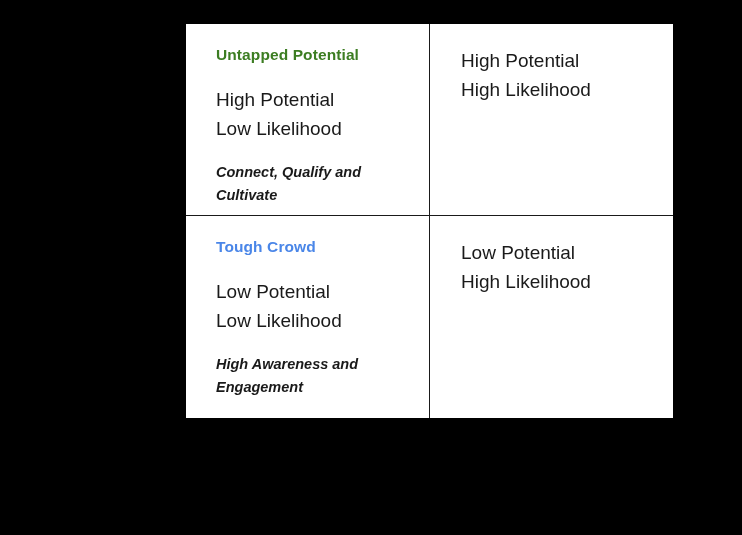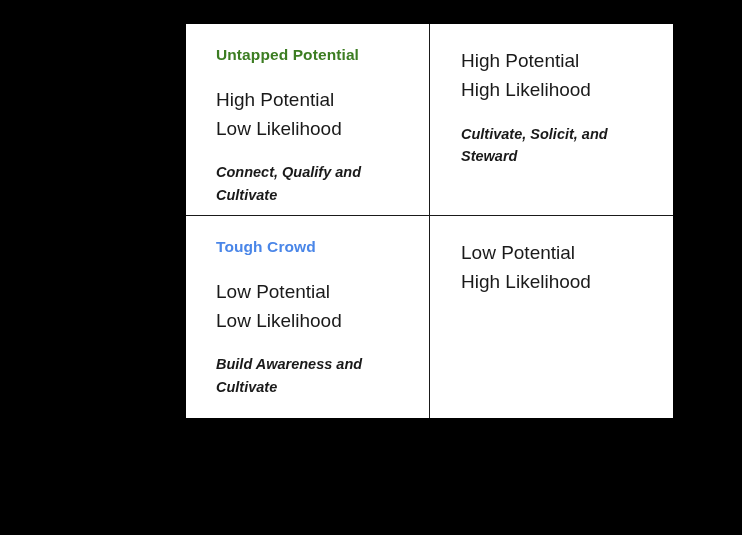--- a/index.html
+++ b/index.html
@@ -100,30 +100,29 @@
         <div>Low Likelihood</div>
       </div>
       <p class="q-action">Connect, Qualify and Cultivate</p>
     </div>
 
     <div class="quadrant q-tr">
       <div class="q-attrs">
         <div>High Potential</div>
         <div>High Likelihood</div>
       </div>
-      <p class="q-action">Cultivate, Solicit, and Steward</p>
     </div>
 
     <div class="quadrant q-bl">
       <p class="q-title" style="color: rgb(74, 134, 232);">Tough Crowd</p>
       <div class="q-attrs">
         <div>Low Potential</div>
         <div>Low Likelihood</div>
       </div>
-      <p class="q-action">Build Awareness and Cultivate</p>
+      <p class="q-action">High Awareness and Engagement</p>
     </div>
 
     <div class="quadrant q-br">
       <div class="q-attrs">
         <div>Low Potential</div>
         <div>High Likelihood</div>
       </div>
     </div>
 
   </div>

